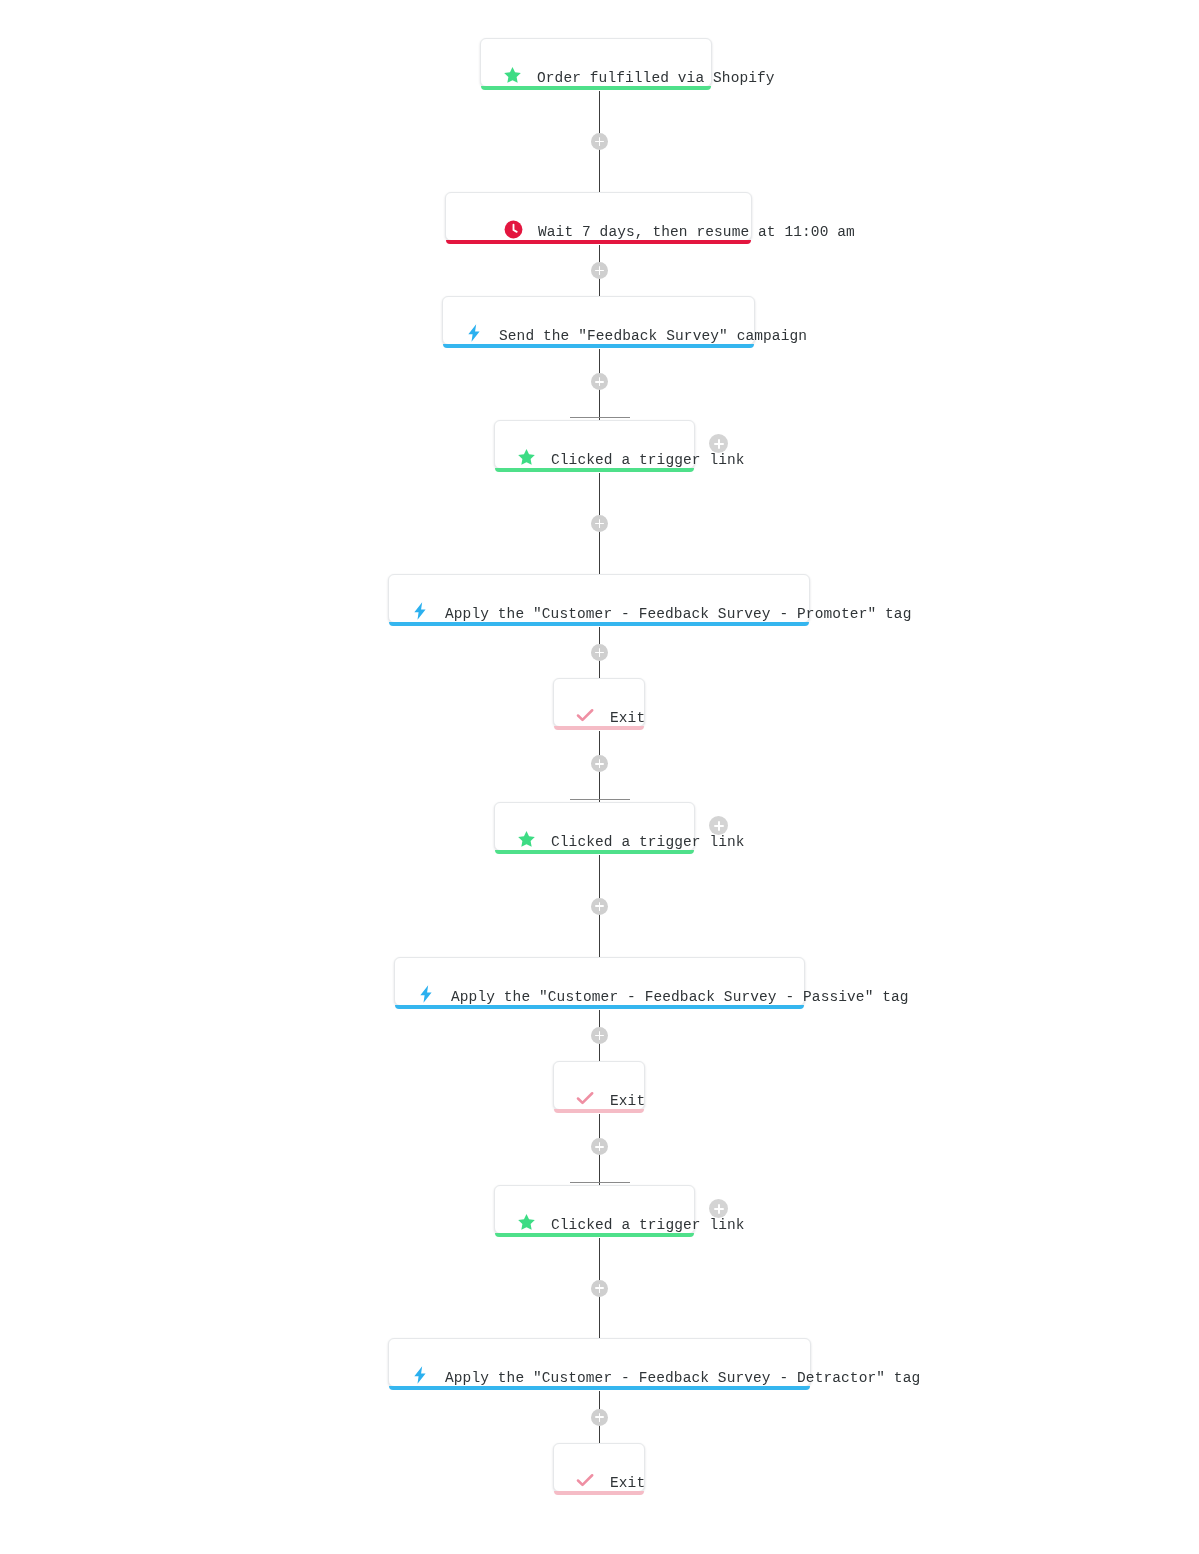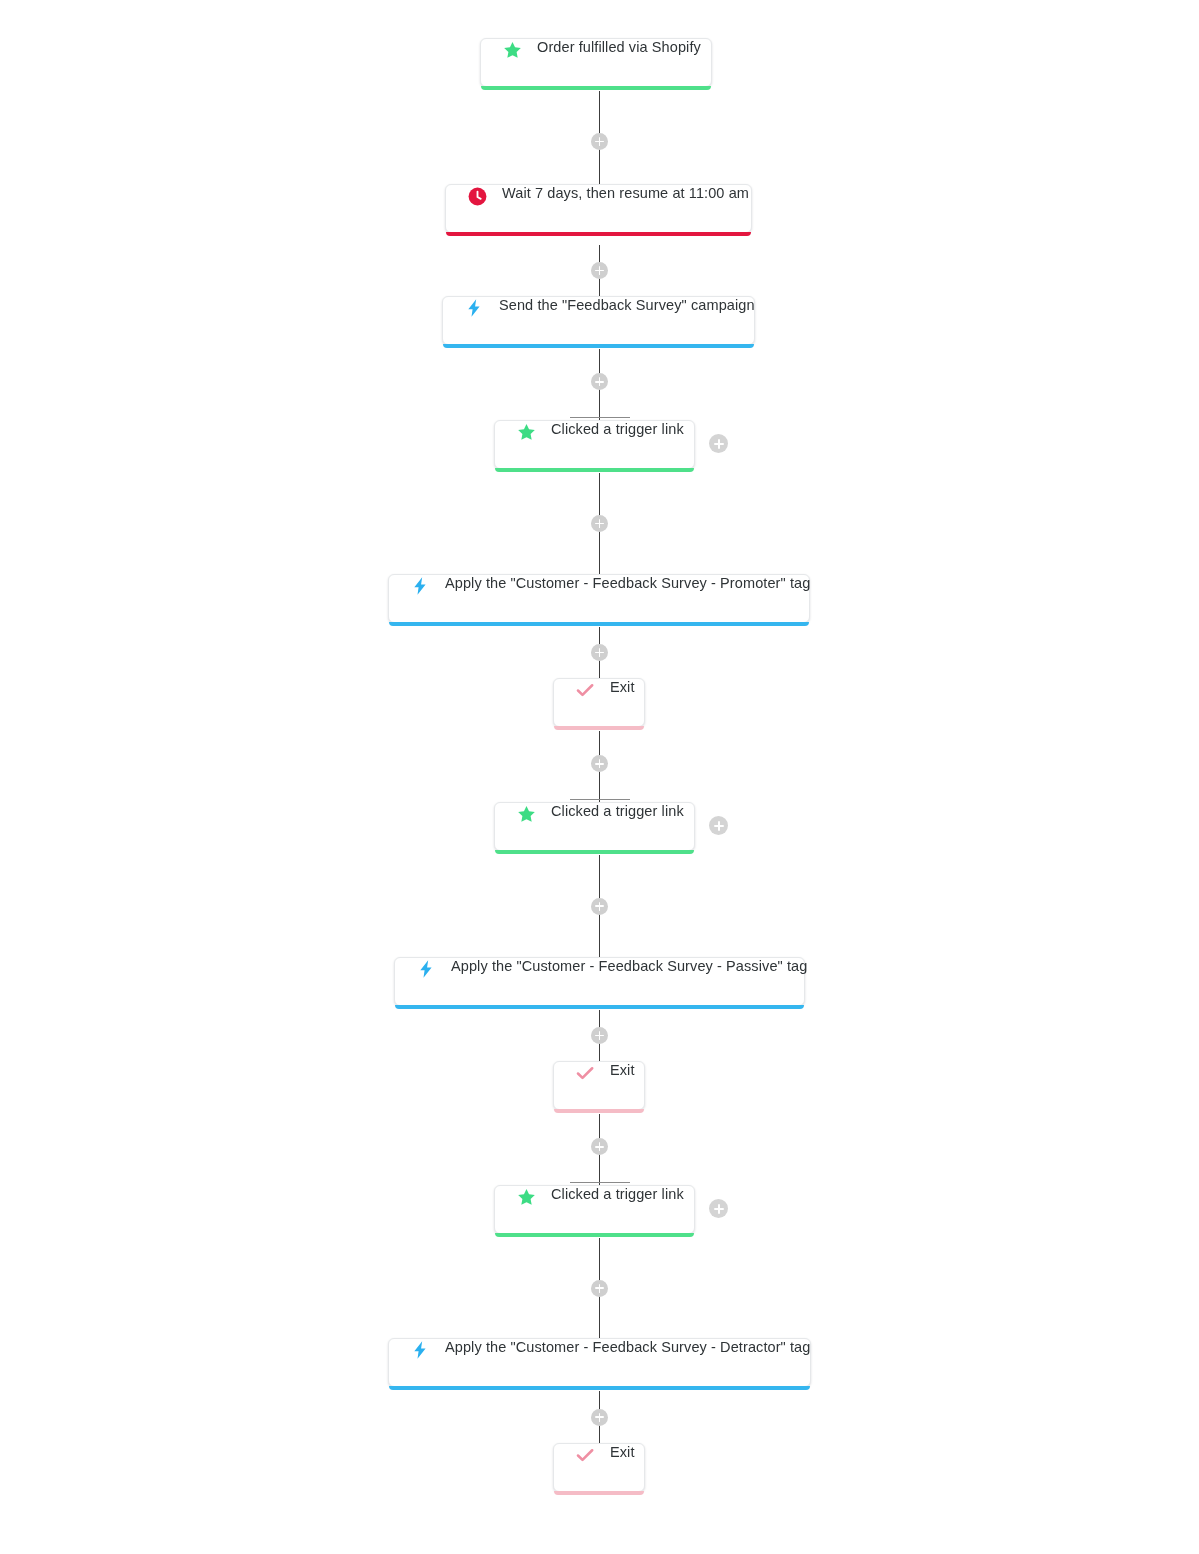--- a/index.html
+++ b/index.html
@@ -84,22 +84,23 @@
   }
 
   
   .node {
     position: absolute;
     background: #ffffff;
     border: 1px solid #e6e8ea;
     border-radius: 6px;
     box-shadow: 0 1px 3px rgba(16,24,40,0.09), 0 1px 2px rgba(16,24,40,0.05);
     display: flex;
-    align-items: flex-start;
+    align-items: flex-end;
     overflow: visible;
+    font-family: Liberation Mono, monospace;
   }
 
   .node .accent {
     position: absolute;
     left: 0;
     right: 0;
     bottom: -4px;
     height: 4px;
     border-radius: 0 0 4px 4px;
   }
@@ -163,21 +164,21 @@
     <div class="plus-node" title="Add a step" style="top: 1408.5px;"></div>
     <div class="node" style="left: 480px; top: 38px; width: 232px; height: 49px;">
       <span class="ico">
         <svg width="21" height="21" viewBox="0 0 24 24" aria-hidden="true">
           <path fill="#3ddc84" d="M12 2.2l2.9 6.1 6.6.9-4.8 4.6 1.2 6.6L12 17.3 6.1 20.4l1.2-6.6L2.5 9.2l6.6-.9z"></path>
         </svg>
       </span>
       <span class="label">Order fulfilled via Shopify</span>
       <span class="accent accent-green"></span>
     </div>
-    <div class="node" style="left: 445px; top: 184px; width: 307px; height: 49px;">
+    <div class="node" style="left: 445px; top: 192px; width: 307px; height: 49px; padding-left: 36px;">
       <span class="ico">
         <svg width="21" height="21" viewBox="0 0 24 24" aria-hidden="true">
           <circle cx="12" cy="12" r="10.2" fill="#e3163f"></circle>
           <path d="M12 6.4v6.1l3.7 2.2" stroke="#ffffff" stroke-width="2.1" stroke-linecap="round" fill="none"></path>
         </svg>
       </span>
       <span class="label">Wait 7 days, then resume at 11:00 am</span>
       <span class="accent accent-red"></span>
     </div>
     <div class="node" style="left: 442px; top: 296px; width: 313px; height: 49px;">

